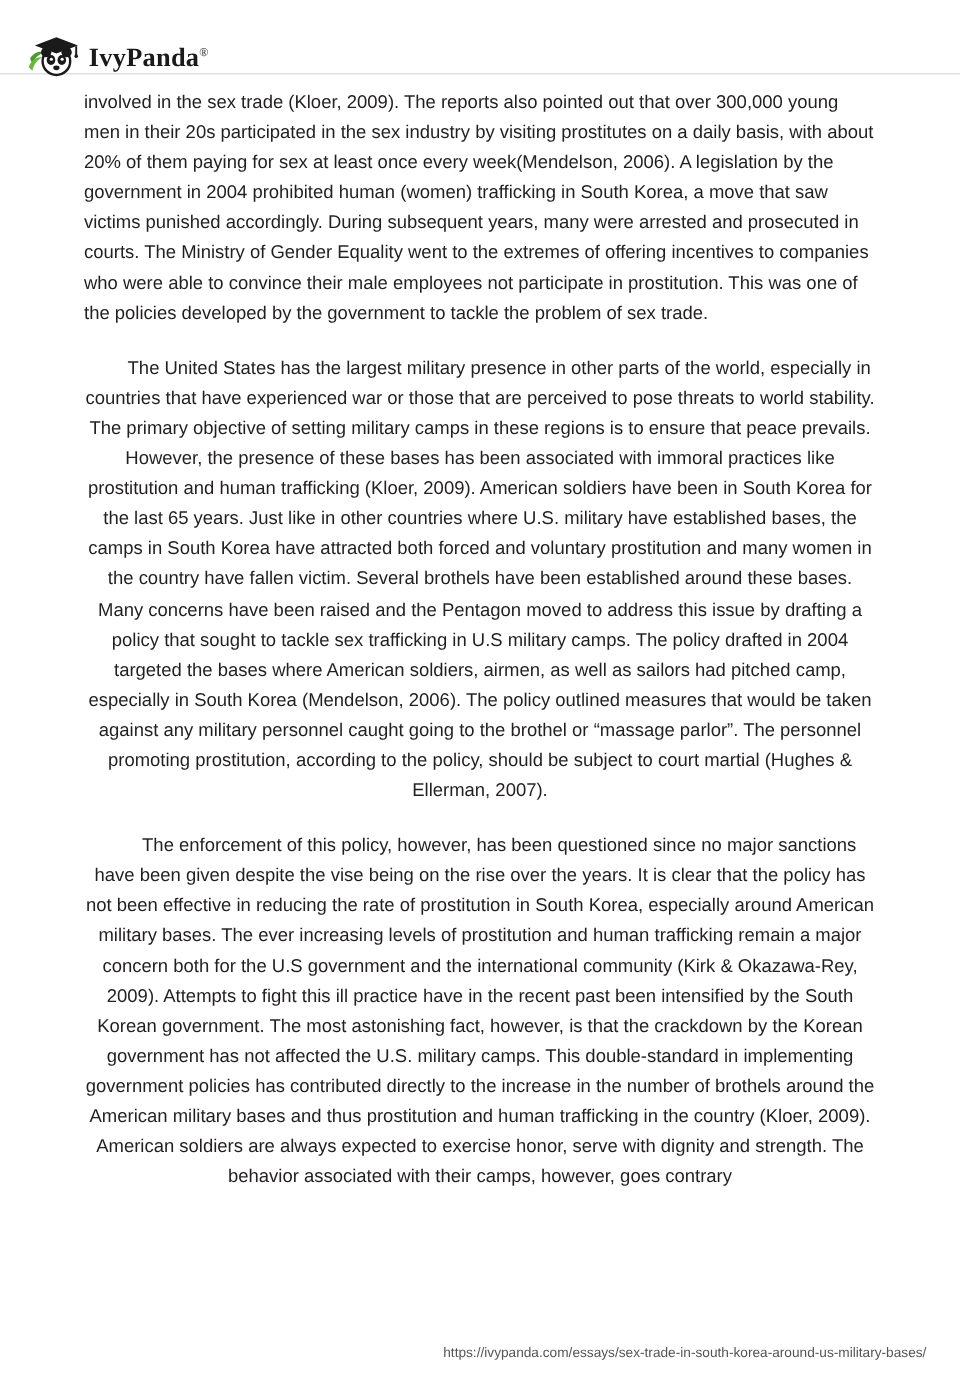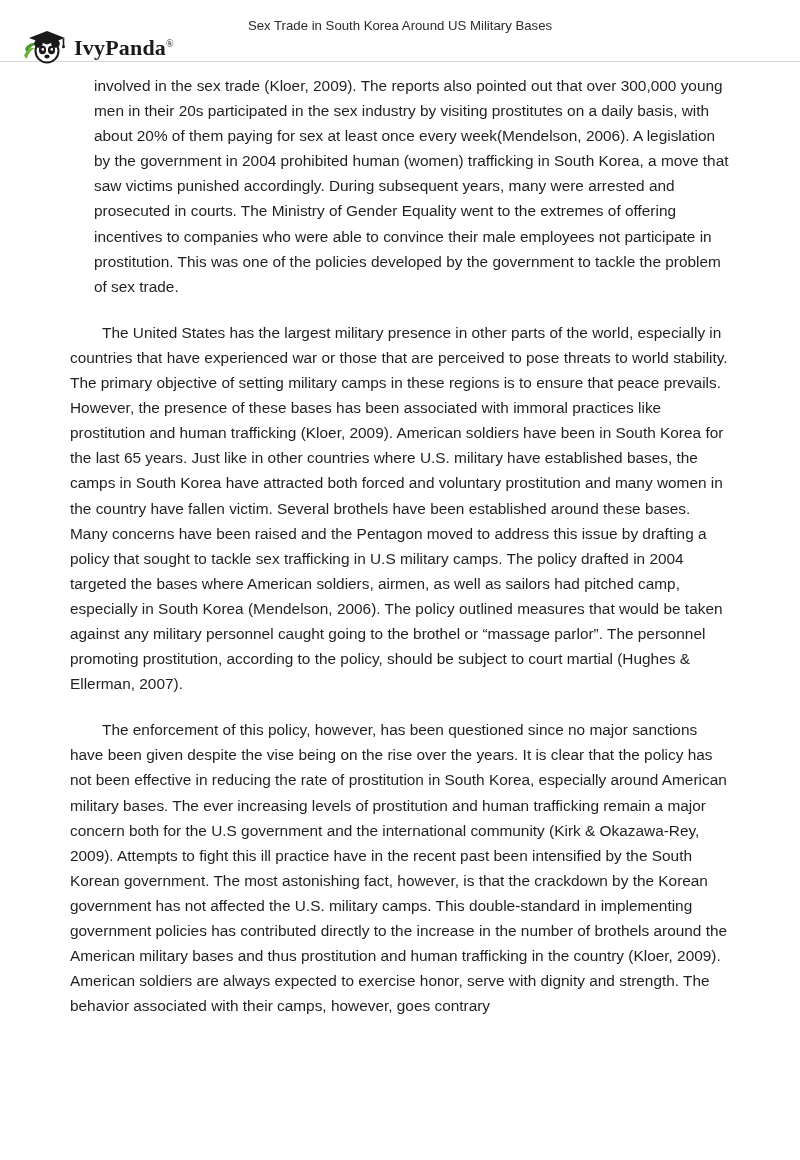--- a/index.html
+++ b/index.html
@@ -84,25 +84,25 @@
   .para {
     font-size: 15.4px;
     line-height: 25.1px;
     color: #231f20;
     margin: 0 0 0 0;
     text-align: left;
     font-family: "Liberation Sans", sans-serif;
   }
   .para.first {
     padding-top: 11px;
-    margin-left: 24px;
   }
   .para.indent {
     text-indent: 32px;
     padding-top: 21px;
+    text-align: center;
   }
 
   
   .footer {
     position: absolute;
     bottom: 26px;
     right: 28px;
     font-size: 11.4px;
     color: #555555;
     font-family: "Liberation Sans", sans-serif;
@@ -134,23 +134,25 @@
           <circle cx="29.8" cy="20.4" r="1.3" fill="#ffffff"></circle>
           <ellipse cx="25" cy="27.5" rx="2.6" ry="2" fill="#1a1a1a"></ellipse>
 
           <path d="M25 2 L 43 9 L 25 15.5 L 7 9 Z" fill="#1a1a1a"></path>
           <path d="M41.5 9.6 L 41.5 17 " stroke="#1a1a1a" stroke-width="1.6" fill="none"></path>
           <circle cx="41.5" cy="17.8" r="1.5" fill="#1a1a1a"></circle>
         </svg>
       </span>
       <span class="brand-text"><span>IvyPanda</span><sup>®</sup></span>
     </div>
-    <div class="doc-title">Sex Trade in South Korea Around US Military Bases</div>
   </div>
 
   <div class="content">
     <p class="para first">involved in the sex trade (Kloer, 2009). The reports also pointed out that over 300,000 young men in their 20s participated in the sex industry by visiting prostitutes on a daily basis, with about 20% of them paying for sex at least once every week(Mendelson, 2006). A legislation by the government in 2004 prohibited human (women) trafficking in South Korea, a move that saw victims punished accordingly. During subsequent years, many were arrested and prosecuted in courts. The Ministry of Gender Equality went to the extremes of offering incentives to companies who were able to convince their male employees not participate in prostitution. This was one of the policies developed by the government to tackle the problem of sex trade.</p>
     <p class="para indent">The United States has the largest military presence in other parts of the world, especially in countries that have experienced war or those that are perceived to pose threats to world stability. The primary objective of setting military camps in these regions is to ensure that peace prevails. However, the presence of these bases has been associated with immoral practices like prostitution and human trafficking (Kloer, 2009). American soldiers have been in South Korea for the last 65 years. Just like in other countries where U.S. military have established bases, the camps in South Korea have attracted both forced and voluntary prostitution and many women in the country have fallen victim. Several brothels have been established around these bases. Many concerns have been raised and the Pentagon moved to address this issue by drafting a policy that sought to tackle sex trafficking in U.S military camps. The policy drafted in 2004 targeted the bases where American soldiers, airmen, as well as sailors had pitched camp, especially in South Korea (Mendelson, 2006). The policy outlined measures that would be taken against any military personnel caught going to the brothel or “massage parlor”. The personnel promoting prostitution, according to the policy, should be subject to court martial (Hughes &amp; Ellerman, 2007).</p>
     <p class="para indent">The enforcement of this policy, however, has been questioned since no major sanctions have been given despite the vise being on the rise over the years. It is clear that the policy has not been effective in reducing the rate of prostitution in South Korea, especially around American military bases. The ever increasing levels of prostitution and human trafficking remain a major concern both for the U.S government and the international community (Kirk &amp; Okazawa-Rey, 2009). Attempts to fight this ill practice have in the recent past been intensified by the South Korean government. The most astonishing fact, however, is that the crackdown by the Korean government has not affected the U.S. military camps. This double-standard in implementing government policies has contributed directly to the increase in the number of brothels around the American military bases and thus prostitution and human trafficking in the country (Kloer, 2009). American soldiers are always expected to exercise honor, serve with dignity and strength. The behavior associated with their camps, however, goes contrary</p>
   </div>
 
+  <div class="footer">
+    <a href="#">https://ivypanda.com/essays/sex-trade-in-south-korea-around-us-military-bases/</a>
+  </div>
 
 </div>
 
 </body></html>

